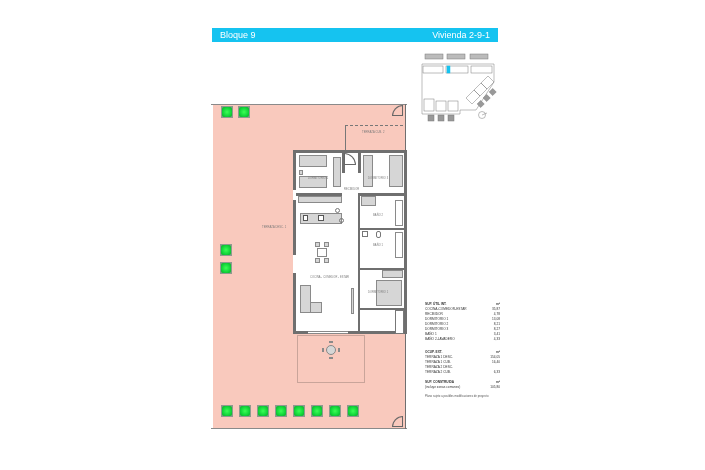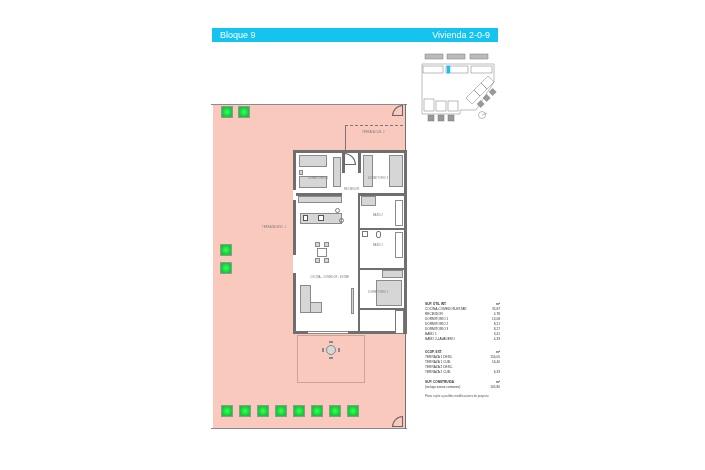--- a/index.html
+++ b/index.html
@@ -23,21 +23,21 @@
   .table .hdr { font-weight: bold; }
   .table .gap { height: 8px; }
   .note { font-size: 2.8px; color: #555; margin-top: 4px; }
   .door-arc { position: absolute; border: 0.5px solid #666; border-radius: 0 100% 0 0; }
 </style>
 </head>
 <body>
 
 <div class="header-bar">
   <span>Bloque 9</span>
-  <span>Vivienda 2-0-9</span>
+  <span>Vivienda 2-9-1</span>
 </div>
 
 <div class="site">
   <svg width="95" height="75" viewBox="0 0 95 75">
     <g fill="none" stroke="#7a7a7a" stroke-width="0.5">
 
       <rect x="15" y="2" width="18" height="5" fill="#bbbbbb"></rect>
       <rect x="37" y="2" width="18" height="5" fill="#bbbbbb"></rect>
       <rect x="60" y="2" width="18" height="5" fill="#bbbbbb"></rect>
 

